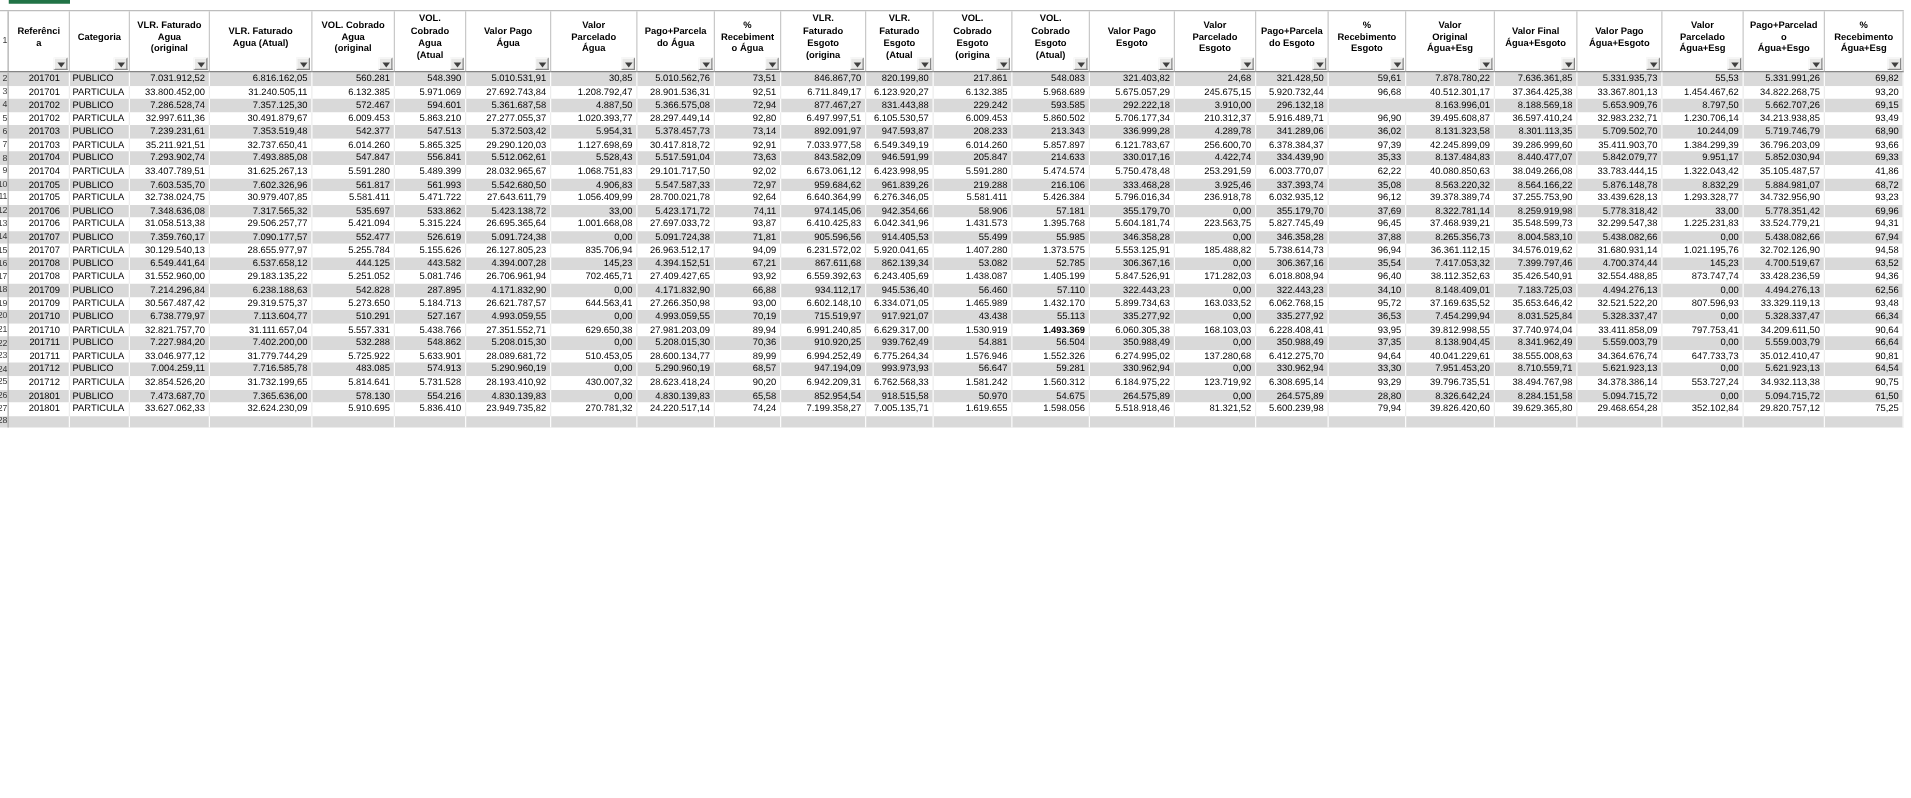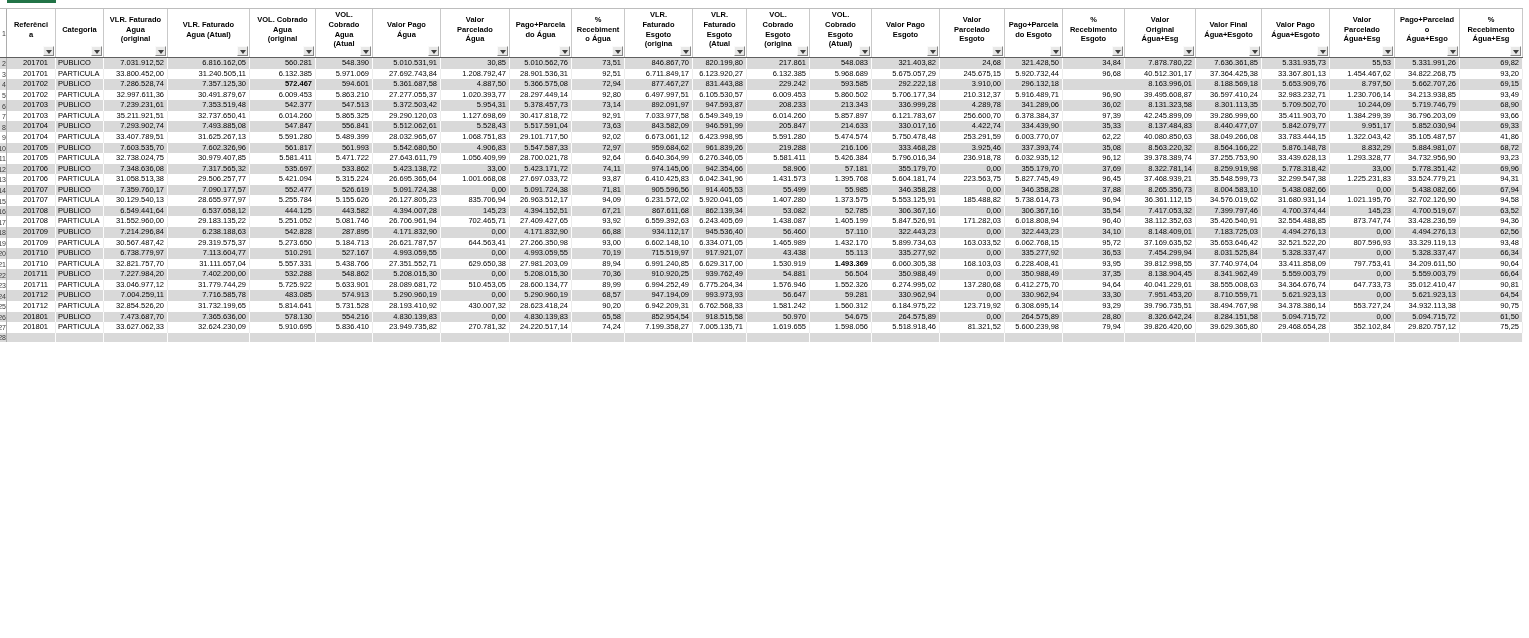--- a/index.html
+++ b/index.html
@@ -123,21 +123,21 @@
         <div class="dc" style="width: 69px;">30,85</div>
         <div class="dc" style="width: 62px;">5.010.562,76</div>
         <div class="dc" style="width: 53px;">73,51</div>
         <div class="dc" style="width: 68px;">846.867,70</div>
         <div class="dc" style="width: 54px;">820.199,80</div>
         <div class="dc" style="width: 63px;">217.861</div>
         <div class="dc" style="width: 62px;">548.083</div>
         <div class="dc" style="width: 68px;">321.403,82</div>
         <div class="dc" style="width: 65px;">24,68</div>
         <div class="dc" style="width: 58px;">321.428,50</div>
-        <div class="dc" style="width: 62px;">34,84</div>
+        <div class="dc" style="width: 62px;">59,61</div>
         <div class="dc" style="width: 71px;">7.878.780,22</div>
         <div class="dc" style="width: 66px;">7.636.361,85</div>
         <div class="dc" style="width: 68px;">5.331.935,73</div>
         <div class="dc" style="width: 65px;">55,53</div>
         <div class="dc" style="width: 65px;">5.331.991,26</div>
         <div class="dc" style="width: 63px;">69,82</div>
       </div>
       <div class="drow">
         <div class="snum" style="height: 100%;">
           <span>3</span>
@@ -168,21 +168,21 @@
         <div class="dc" style="width: 63px;">93,20</div>
       </div>
       <div class="drow band">
         <div class="snum" style="height: 100%;">
           <span>4</span>
         </div>
         <div class="dc ref" style="width: 49px;">201702</div>
         <div class="dc left" style="width: 48px;">PUBLICO</div>
         <div class="dc" style="width: 64px;">7.286.528,74</div>
         <div class="dc" style="width: 82px;">7.357.125,30</div>
-        <div class="dc" style="width: 66px; font-weight: bold;">572.467</div>
+        <div class="dc" style="width: 66px;">572.467</div>
         <div class="dc" style="width: 57px;">594.601</div>
         <div class="dc" style="width: 68px;">5.361.687,58</div>
         <div class="dc" style="width: 69px;">4.887,50</div>
         <div class="dc" style="width: 62px;">5.366.575,08</div>
         <div class="dc" style="width: 53px;">72,94</div>
         <div class="dc" style="width: 68px;">877.467,27</div>
         <div class="dc" style="width: 54px;">831.443,88</div>
         <div class="dc" style="width: 63px;">229.242</div>
         <div class="dc" style="width: 62px;">593.585</div>
         <div class="dc" style="width: 68px;">292.222,18</div>

